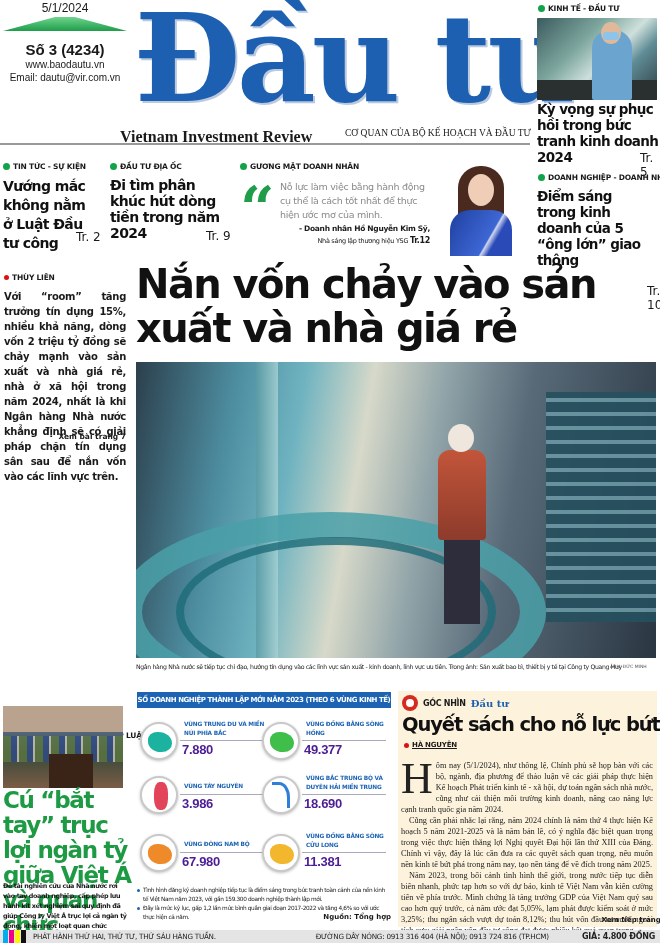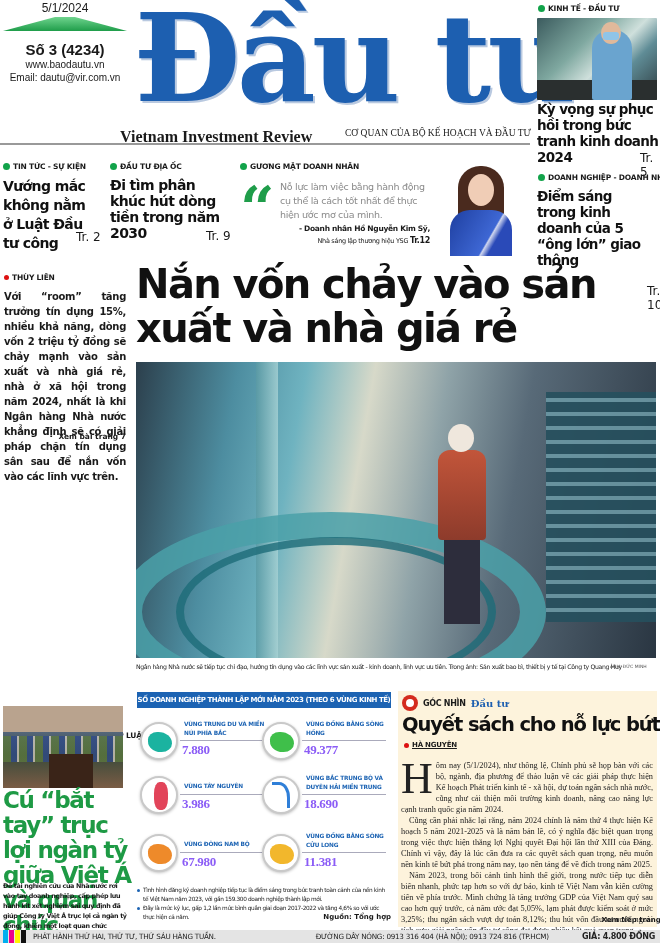--- a/index.html
+++ b/index.html
@@ -69,21 +69,21 @@
   .green-hl { left: 3px; top: 788px; width: 128px; font-family: "DejaVu Sans", sans-serif; font-weight: bold; font-size: 23px; line-height: 25px; letter-spacing: -1.3px; color: #1e9a45; }
   .bl-summary { left: 3px; top: 881px; width: 128px; font-family: "DejaVu Sans", sans-serif; font-weight: bold; font-size: 6.4px; line-height: 10px; letter-spacing: -0.35px; }
 
   
   .info-title { left: 137px; top: 692px; width: 254px; height: 16px; background: #1c63b3; color: #fff; font-family: "DejaVu Sans", sans-serif; font-weight: bold; font-size: 7px; letter-spacing: -0.45px; line-height: 16px; text-align: center; white-space: nowrap; }
   .region { position: absolute; width: 126px; height: 54px; }
   .region .disc { position: absolute; left: 0; top: 4px; width: 38px; height: 38px; border-radius: 50%; background: #fff; border: 2px solid #c9c9c9; box-shadow: 0 1px 3px rgba(0,0,0,.25); overflow: hidden; }
   .region .shape { position: absolute; left: 6px; top: 8px; width: 24px; height: 20px; border-radius: 40% 60% 45% 55%; }
   .region .rlabel { position: absolute; left: 44px; top: 2px; width: 84px; font-family: "DejaVu Sans", sans-serif; font-size: 5.8px; font-weight: bold; color: #1c63b3; line-height: 8.5px; letter-spacing: -0.2px; }
   .region .rline { position: absolute; left: 40px; top: 22px; width: 84px; height: 1px; background: #aab; }
-  .region .rvalue { position: absolute; left: 42px; top: 24px; font-family: Liberation Serif, serif; font-weight: bold; font-size: 13px; letter-spacing: -0.3px; color: #8b5cf6; }
+  .region .rvalue { position: absolute; left: 42px; top: 24px; font-family: Liberation Sans, sans-serif; font-weight: bold; font-size: 13px; letter-spacing: -0.3px; color: #4c1d95; }
   .bullets { left: 137px; top: 886px; width: 254px; font-family: "DejaVu Sans", sans-serif; font-size: 5.8px; line-height: 9px; letter-spacing: -0.35px; color: #222; }
   .bullets .b { padding-left: 6px; position: relative; }
   .bullets .b::before { content: ""; position: absolute; left: 0; top: 3px; width: 3px; height: 3px; border-radius: 50%; background: #1c63b3; }
   .source { left: 300px; top: 913px; width: 91px; text-align: right; font-family: "DejaVu Sans", sans-serif; font-weight: bold; font-size: 7px; }
 
   
   .goc-box { left: 398px; top: 691px; width: 259px; height: 236px; background: #fdf3dc; }
   .goc-head { left: 402px; top: 693px; height: 20px; display: flex; align-items: center; gap: 5px; }
   .goc-logo { width: 16px; height: 16px; border-radius: 50%; background: #d42b1e; position: relative; }
   .goc-logo::after { content: ""; position: absolute; left: 4px; top: 4px; width: 8px; height: 8px; border-radius: 50%; background: #fff; }
@@ -144,21 +144,21 @@
   <span class="dot"></span>
     <span>TIN TỨC - SỰ KIỆN</span>
 </div>
 <div class="abs hl" style="left:3px; top:177px; width:86px; font-size:14px; line-height:19px;">Vướng mắc không nằm ở Luật Đầu tư công</div>
 <div class="abs page" style="left:76px; top:230px;">Tr. 2</div>
 
 <div class="abs tag" style="left:110px; top:162px;">
   <span class="dot"></span>
     <span>ĐẦU TƯ ĐỊA ỐC</span>
 </div>
-<div class="abs hl" style="left:110px; top:177px; width:120px; font-size:14px; line-height:16px;">Đi tìm phân khúc hút dòng tiền trong năm 2030</div>
+<div class="abs hl" style="left:110px; top:177px; width:120px; font-size:14px; line-height:16px;">Đi tìm phân khúc hút dòng tiền trong năm 2024</div>
 <div class="abs page" style="left:206px; top:229px;">Tr. 9</div>
 
 <div class="abs tag" style="left:240px; top:162px;">
   <span class="dot"></span>
     <span>GƯƠNG MẶT DOANH NHÂN</span>
 </div>
 <div class="abs quote-mark">“</div>
 <div class="abs quote-text">Nỗ lực làm việc bằng hành động cụ thể là cách tốt nhất để thực hiện ước mơ của mình.</div>
 <div class="abs quote-by">- Doanh nhân Hồ Nguyễn Kim Sỹ,</div>
 <div class="abs quote-role">

